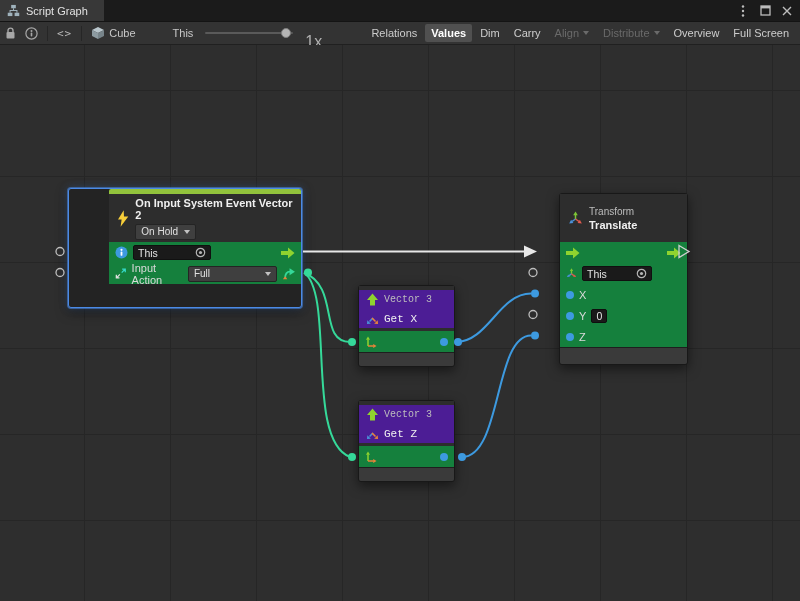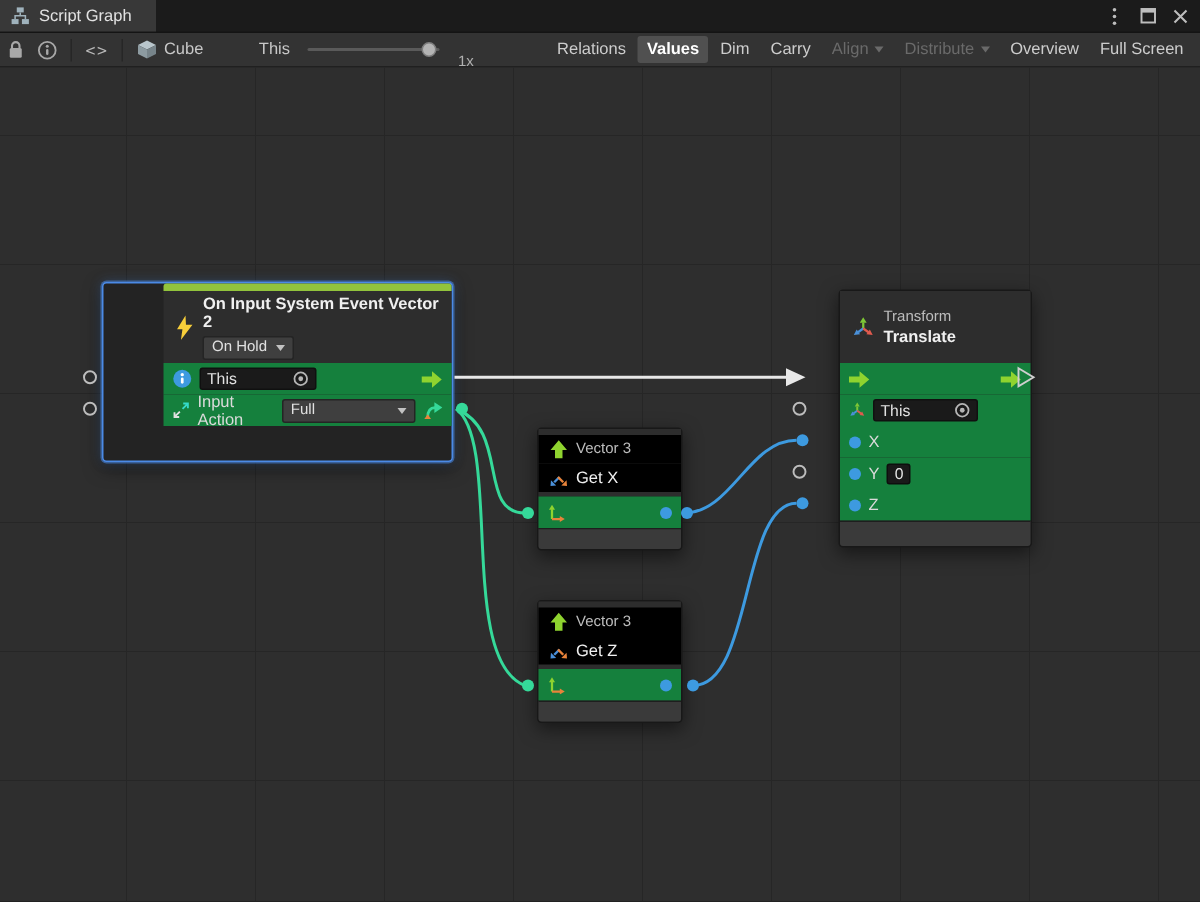--- a/index.html
+++ b/index.html
@@ -18,21 +18,21 @@
   
   .toolbar { height:23px; background:#333333; display:flex; align-items:center;
              padding:0 5px; gap:9px; font-size:11px; color:#c8c8c8;
              border-bottom:1px solid #202020; }
   .tool-item { display:flex; align-items:center; gap:4px; }
   .tb-sep { width:1px; height:15px; background:#262626; }
   .code-glyph { color:#b8b8b8; font-family:"DejaVu Sans Mono", monospace; font-size:11px; letter-spacing:1px; }
   .slider-track { position:relative; width:88px; height:2px; background:#5a5a5a; border-radius:1px; }
   .slider-handle { position:absolute; top:-4px; left:76px; width:10px; height:10px;
                    border-radius:50%; background:#b4b4b4; border:1px solid #7d7d7d; }
-  .zoom-val { color:#b0b0b0; font-size:10px;margin-top:17px; }
+  .zoom-val { color:#b0b0b0; font-size:16px;margin-top:17px; }
   .btn-row { margin-left:auto; display:flex; align-items:center; gap:2px; }
   .btn { padding:3px 6px; border-radius:2px; color:#cdcdcd; display:flex; align-items:center; gap:4px; white-space:nowrap; }
   .btn.active { background:#505050; color:#ffffff;font-weight:bold; }
   .btn.disabled { color:#6a6a6a; }
   .caret { width:0; height:0; border-left:3.5px solid transparent; border-right:3.5px solid transparent;
            border-top:4px solid #c2c2c2; }
   .btn.disabled .caret { border-top-color:#6a6a6a; }
 
   
   .canvas { position:relative; flex:1; background-color:#2e2e2e;
@@ -61,21 +61,21 @@
   .dropdown { height:16px; background:#3f3f3f; border:1px solid #242424; border-radius:2px;
               display:inline-flex; align-items:center; gap:6px; padding:0 5px;
               font-size:10px; color:#e0e0e0; }
   .dd-move { width:98px; }
   .dd-move .caret { margin-left:auto; }
   .valuebox { min-width:16px; height:14px; background:#1a1a1a; border:1px solid #0e0e0e;
               border-radius:2px; display:flex; align-items:center; justify-content:center;
               font-size:10.5px; color:#e6e6e6; padding:0 2px; }
   .port-dot { width:8px; height:8px; border-radius:50%; background:#3d9ae0; flex:0 0 auto; }
   .n-footer { margin-top:auto; background:#3a3a3a; border-top:1px solid #1e1e1e; border-radius:0 0 2px 2px; }
-  .gx-line { height:19px; display:flex; align-items:center; gap:5px; padding:0 7px; background:#000000; }
+  .gx-line { height:19px; display:flex; align-items:center; gap:5px; padding:0 7px; background:#4c1d95;font-family:Liberation Mono, monospace; }
 </style>
 </head>
 <body>
 
 <div class="window">
 
   <div class="titlebar">
     <div class="tab">
       <svg width="13" height="13" viewBox="0 0 14 14">
         <rect x="4.5" y="1" width="5" height="3.6" fill="#9fb2bc"></rect>

